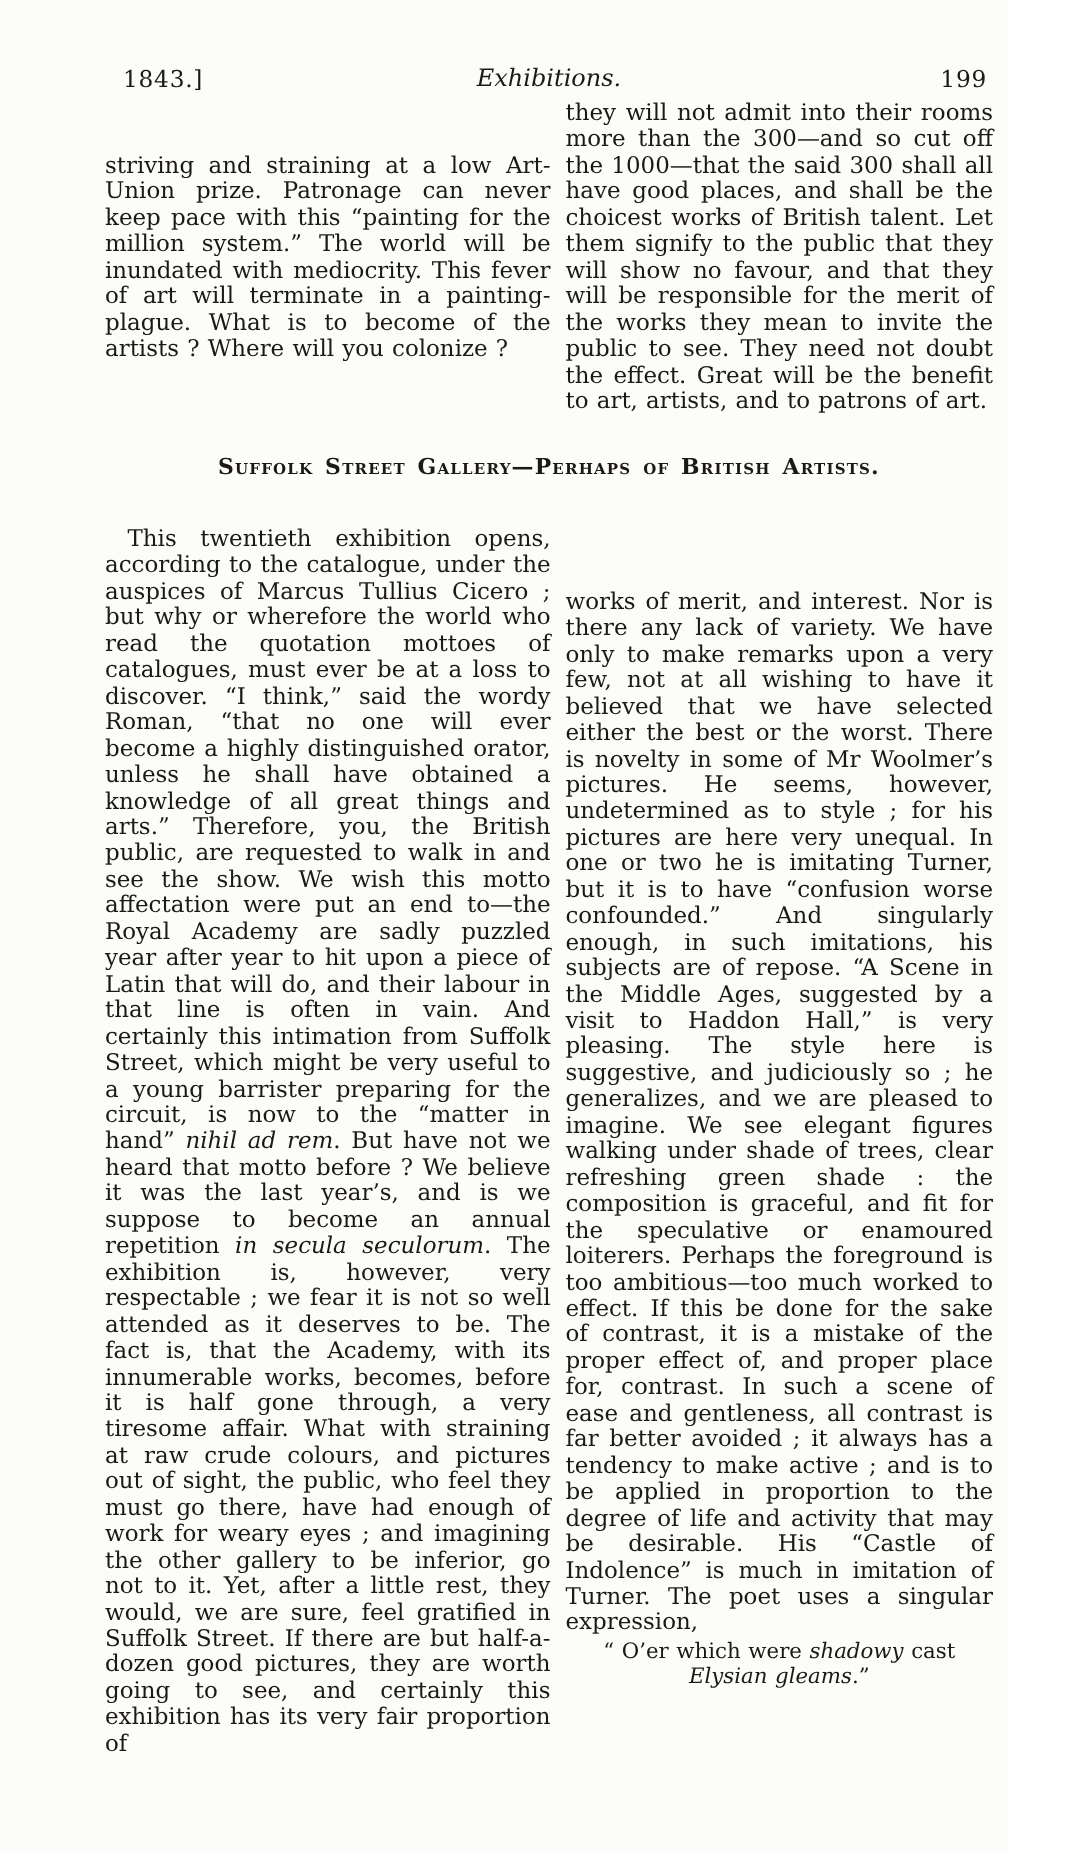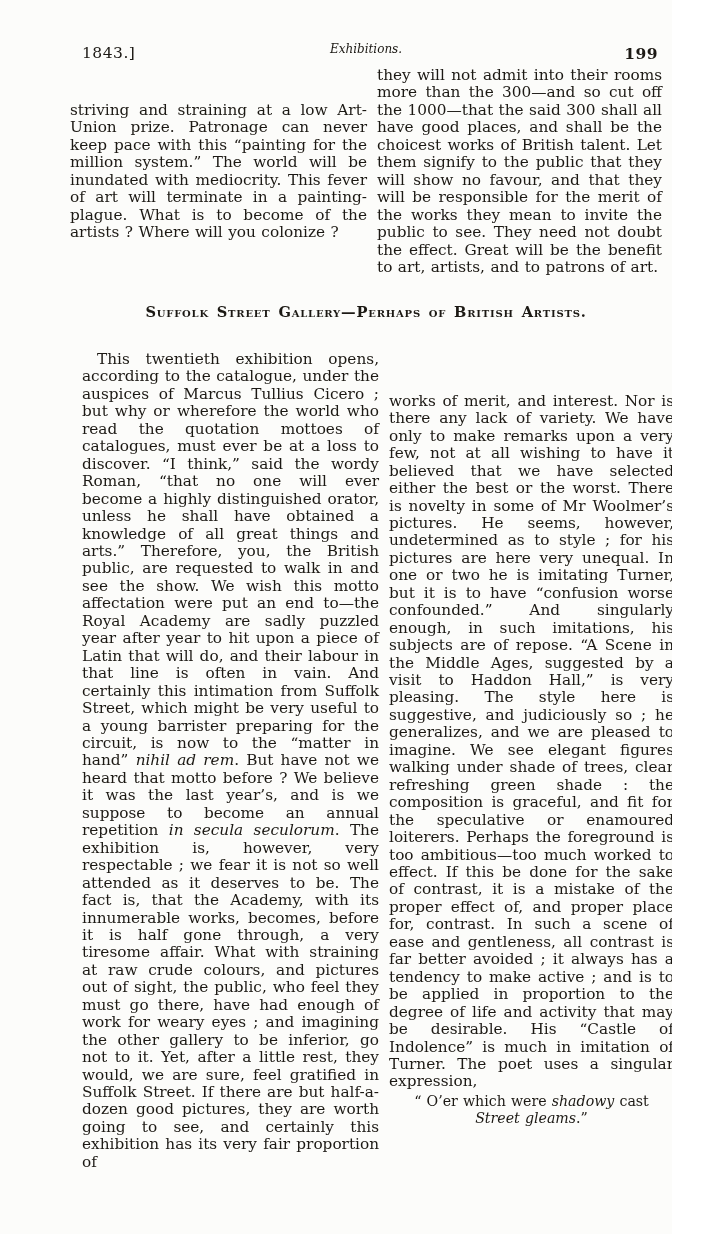--- a/index.html
+++ b/index.html
@@ -19,39 +19,39 @@
   }
   .running-head {
     position: absolute;
     left: 70px;
     top: 44px;
     width: 592px;
     height: 20px;
     font-size: 15.5px;
   }
   .rh-left   { position: absolute; left: 12px; top: 0; letter-spacing: 0.5px; }
-  .rh-center { position: absolute; left: 0; right: 0; top: -2px; text-align: center; font-style: italic; font-size: 12px; }
-  .rh-right  { position: absolute; right: 4px; top: 0; letter-spacing: 0.5px; font-weight: bold; }
+  .rh-center { position: absolute; left: 0; right: 0; top: -2px; text-align: center; font-style: italic; font-size: 16px; }
+  .rh-right  { position: absolute; right: 4px; top: 0; letter-spacing: 0.5px; }
 
   .columns { display: flex; gap: 10px; align-items: center; }
   .section1 { position: absolute; left: 70px; top: 67px; width: 592px; }
   .section-heading {
     position: absolute;
     left: 70px;
     top: 303px;
     width: 592px;
     margin: 0;
     text-align: center;
     font-size: 14.6px;
     font-weight: 600;
     font-variant: small-caps;
     letter-spacing: 0.8px;
     word-spacing: 2px;
   }
-  .section2 { position: absolute; left: 82px; top: 351px; width: 592px; }
+  .section2 { position: absolute; left: 70px; top: 351px; width: 592px; }
 
   .col-left  { width: 297px; }
   .col-right { width: 285px; }
 
   p.para {
     margin: 0;
     text-align: justify;
     font-size: 15.3px;
     line-height: 17.45px;
     word-spacing: 0.04em;
@@ -88,17 +88,17 @@
   </div>
 
   <h2 class="section-heading">Suffolk Street Gallery—Perhaps of British Artists.</h2>
 
   <div class="columns section2">
     <div class="col col-left">
         <p class="para indent"><span>This twentieth exhibition opens, according to the catalogue, under the auspices of Marcus Tullius Cicero&nbsp;; but why or wherefore the world who read the quotation mottoes of catalogues, must ever be at a loss to discover. “I think,” said the wordy Roman, “that no one will ever become a highly distinguished orator, unless he shall have obtained a knowledge of all great things and arts.” Therefore, you, the British public, are requested to walk in and see the show. We wish this motto affectation were put an end to—the Royal Academy are sadly puzzled year after year to hit upon a piece of Latin that will do, and their labour in that line is often in vain. And certainly this intimation from Suffolk Street, which might be very useful to a young barrister preparing for the circuit, is now to the “matter in hand” </span><i>nihil ad rem</i><span>. But have not we heard that motto before&nbsp;? We believe it was the last year’s, and is we suppose to become an annual repetition </span><i>in secula seculorum</i><span>. The exhibition is, however, very respectable&nbsp;; we fear it is not so well attended as it deserves to be. The fact is, that the Academy, with its innumerable works, becomes, before it is half gone through, a very tiresome affair. What with straining at raw crude colours, and pictures out of sight, the public, who feel they must go there, have had enough of work for weary eyes&nbsp;; and imagining the other gallery to be inferior, go not to it. Yet, after a little rest, they would, we are sure, feel gratified in Suffolk Street. If there are but half-a-dozen good pictures, they are worth going to see, and certainly this exhibition has its very fair proportion of</span></p>
       </div>
     <div class="col col-right">
         <p class="para"><span>works of merit, and interest. Nor is there any lack of variety. We have only to make remarks upon a very few, not at all wishing to have it believed that we have selected either the best or the worst. There is novelty in some of Mr Woolmer’s pictures. He seems, however, undetermined as to style&nbsp;; for his pictures are here very unequal. In one or two he is imitating Turner, but it is to have “confusion worse confounded.” And singularly enough, in such imitations, his subjects are of repose. “A Scene in the Middle Ages, suggested by a visit to Haddon Hall,” is very pleasing. The style here is suggestive, and judiciously so&nbsp;; he generalizes, and we are pleased to imagine. We see elegant figures walking under shade of trees, clear refreshing green shade&nbsp;: the composition is graceful, and fit for the speculative or enamoured loiterers. Perhaps the foreground is too ambitious—too much worked to effect. If this be done for the sake of contrast, it is a mistake of the proper effect of, and proper place for, contrast. In such a scene of ease and gentleness, all contrast is far better avoided&nbsp;; it always has a tendency to make active&nbsp;; and is to be applied in proportion to the degree of life and activity that may be desirable. His “Castle of Indolence” is much in imitation of Turner. The poet uses a singular expression,</span></p>
-        <p class="para quote"><span>“ O’er which were </span><i>shadowy</i><span> cast </span><i>Street gleams</i><span>.”</span></p>
+        <p class="para quote"><span>“ O’er which were </span><i>shadowy</i><span> cast </span><i>Elysian gleams</i><span>.”</span></p>
       </div>
   </div>
 
 </div>
 
 </body></html>

